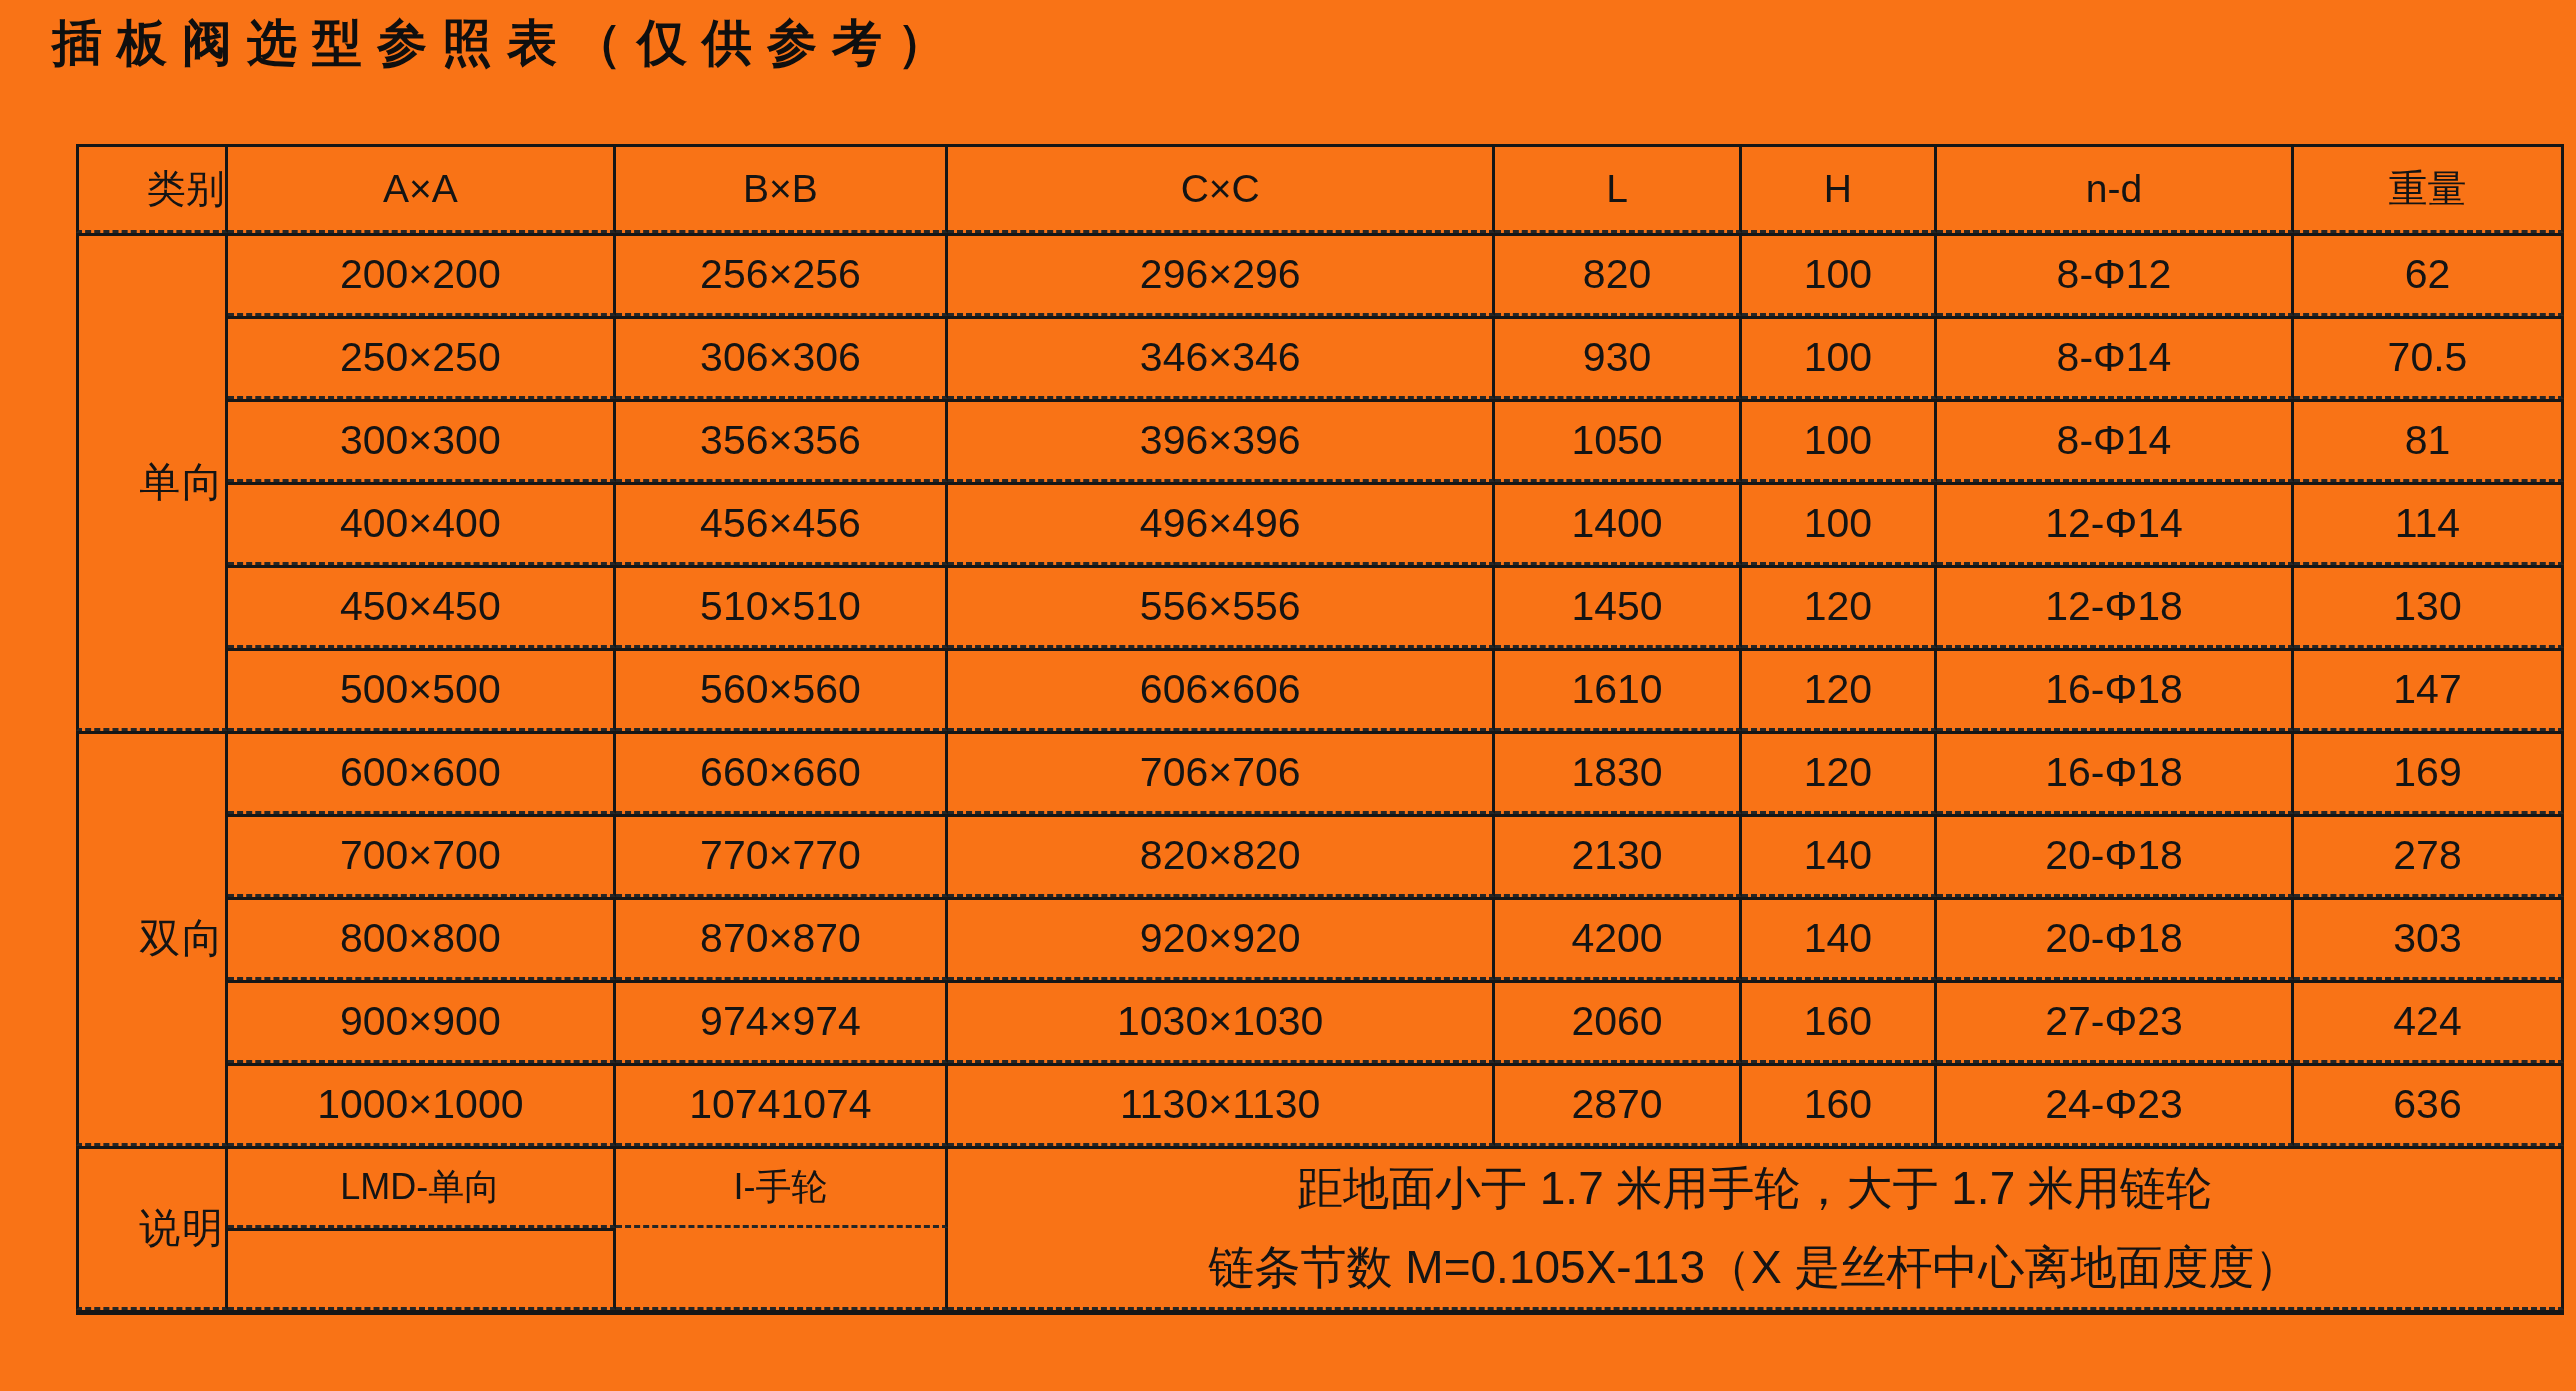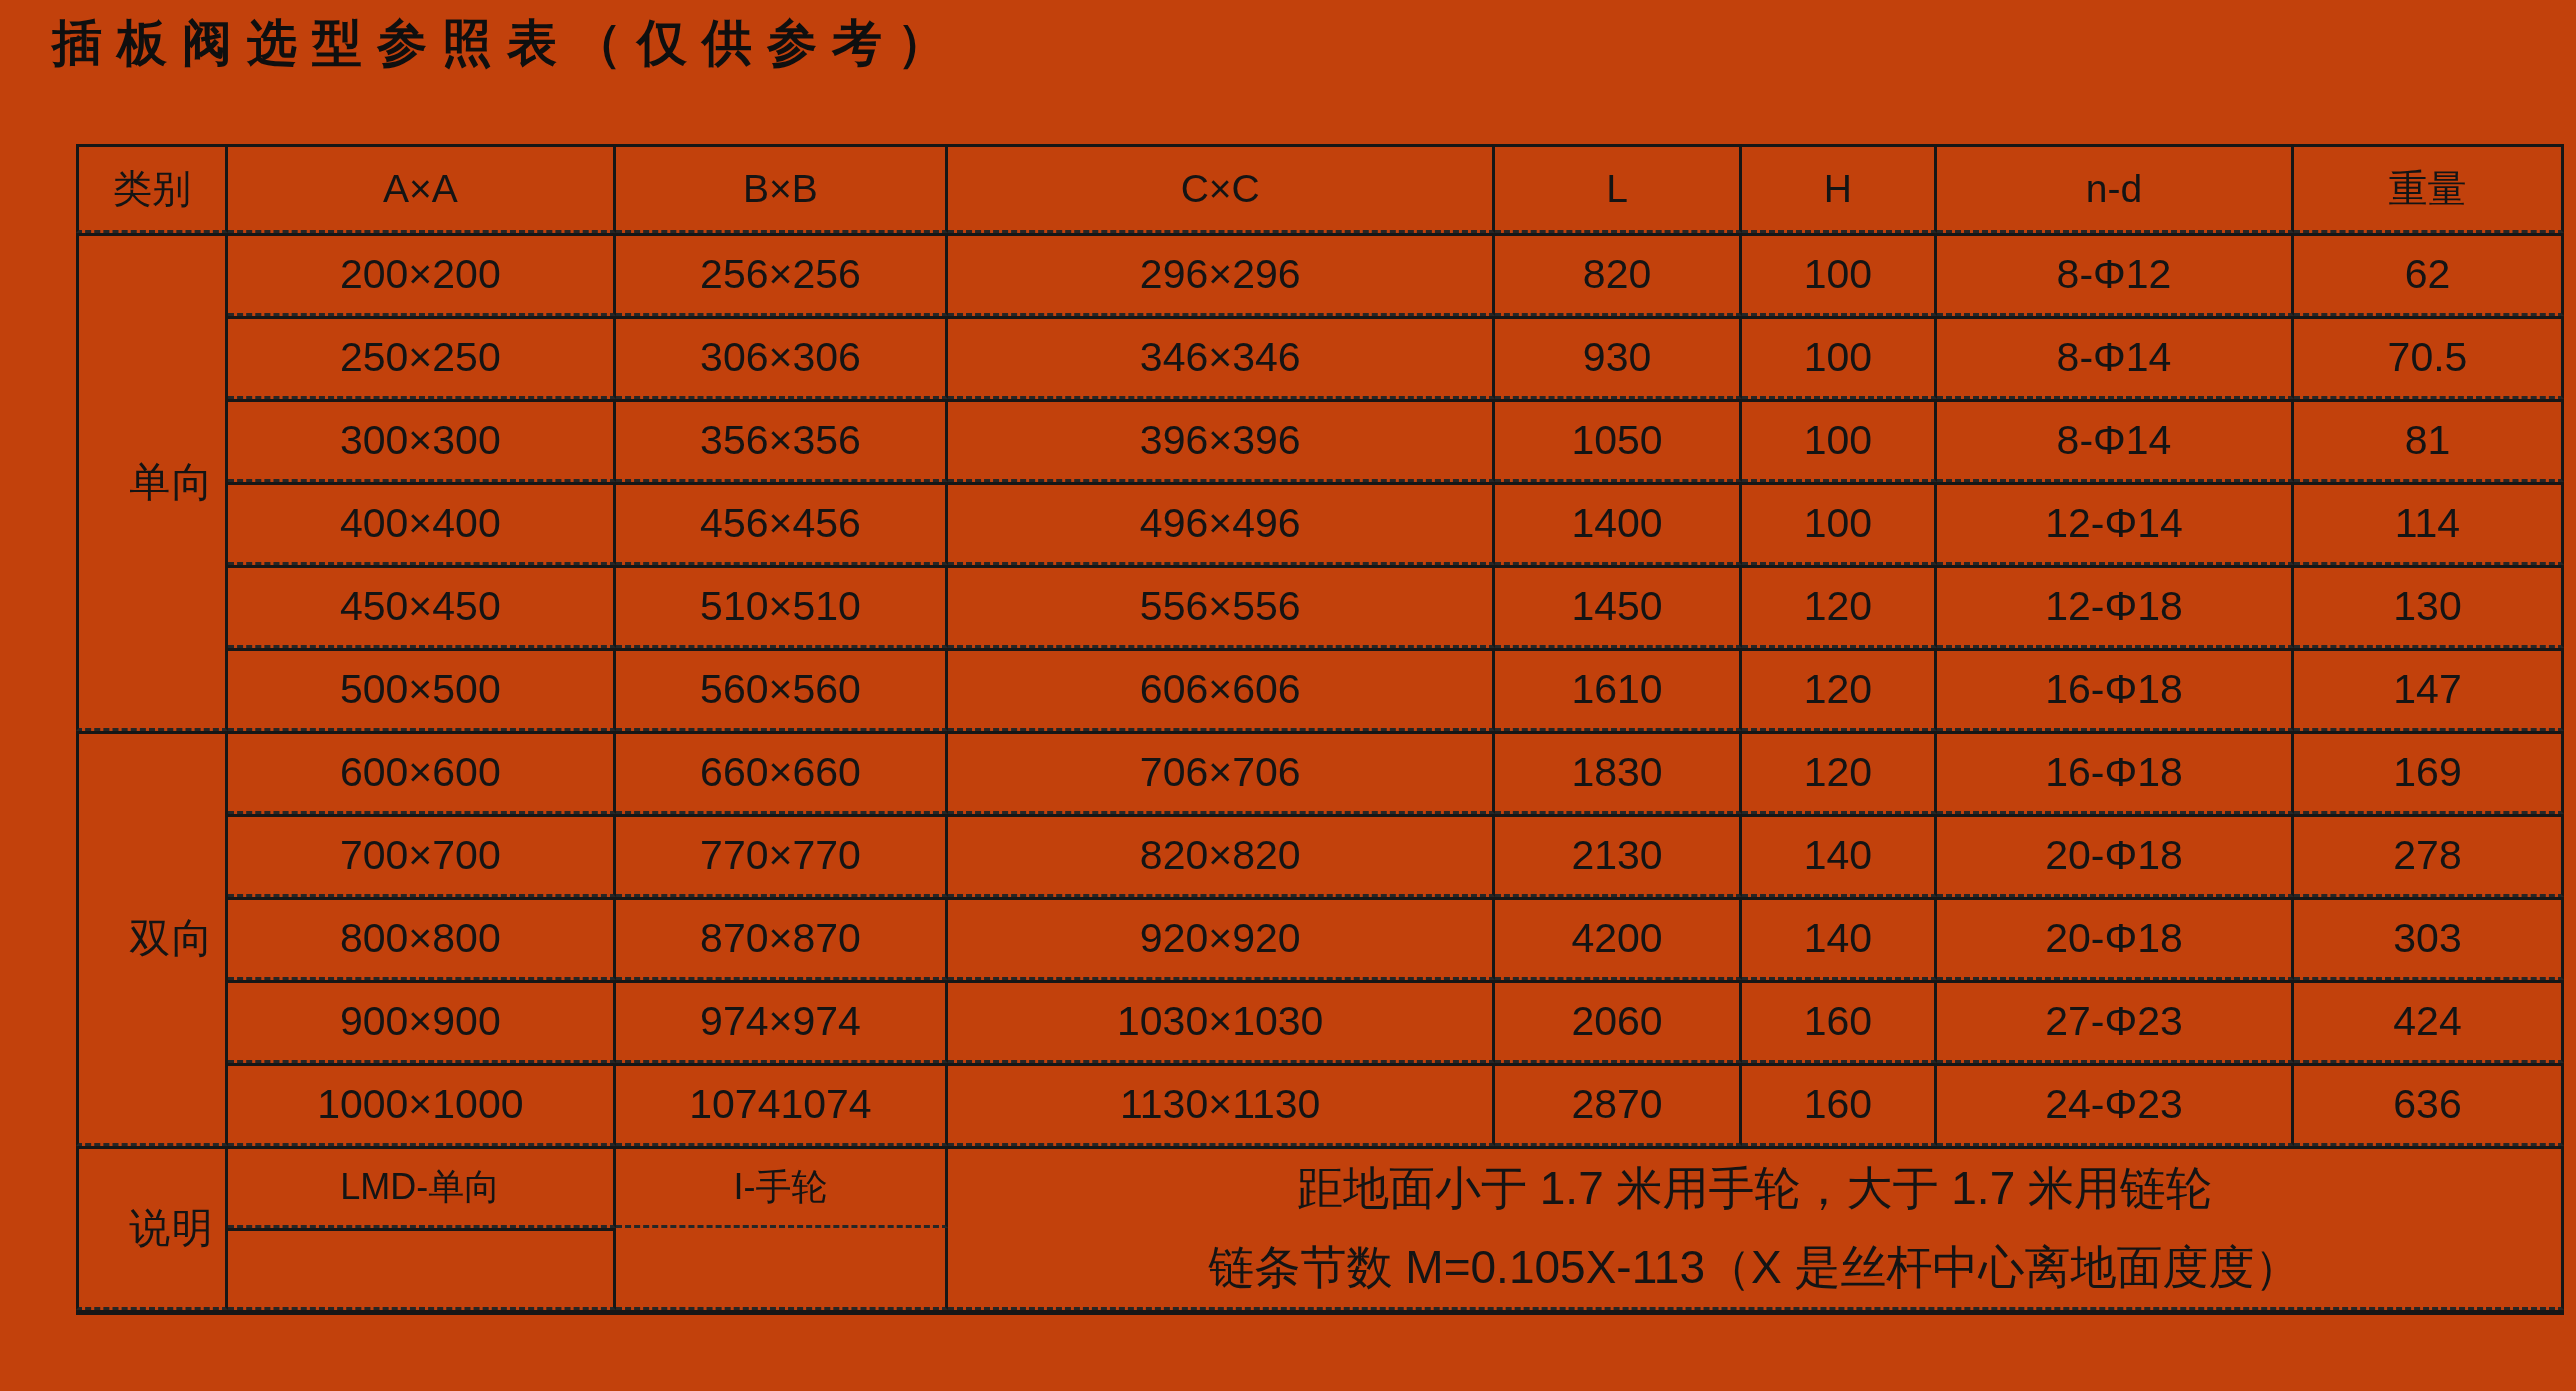--- a/index.html
+++ b/index.html
@@ -1,26 +1,26 @@
 <!DOCTYPE html>
 <html style="font-size:13.7px"><head>
 <meta charset="utf-8">
 <style>
   * { margin:0; padding:0; box-sizing:border-box; }
   html, body { width:2576px; height:1391px; background:#ffffff; }
   body { font-family:"Liberation Sans", sans-serif; color:#161616; }
-  .page { position:relative; width:2576px; height:1391px; overflow:hidden; background:#c2410c; }
+  .page { position:relative; width:2576px; height:1391px; overflow:hidden; background:#f97316; }
   .title { position:absolute; left:52px; top:10.3px; font-size:50px; font-weight:bold;
            letter-spacing:0.30em; color:#0f0f0f; white-space:nowrap; }
   table.spec { position:absolute; left:76px; top:144px; width:2488px; table-layout:fixed;
                border-collapse:separate; border-spacing:0; border-bottom:5.2px solid #161616; }
   th, td { border-top:3.4px solid #161616; border-right:3.4px solid #161616;
            border-bottom:3.4px dashed #262626; text-align:center; vertical-align:middle;
            font-weight:normal; overflow:hidden; white-space:nowrap; }
-  .first { border-left:3.4px solid #161616; }
+  .first { border-left:3.4px solid #161616;text-align:right; }
   tr.hdr   { height:89px; }
   tr.datar { height:83px; }
   tr.noter { height:82px;margin-left:24px; }
   th { font-size:39px; font-weight:500; color:#141414; }
   td { font-size:41px; color:#141414; }
   td.grp { font-size:41px; letter-spacing:1.7px;padding-left:40px; }
   td.note-small { font-size:36px; }
   td.note-cell { font-size:46px; }
   td.note-cell .ln { padding:13px 0; line-height:1.15; }
   td.no-top { border-top:none; }

